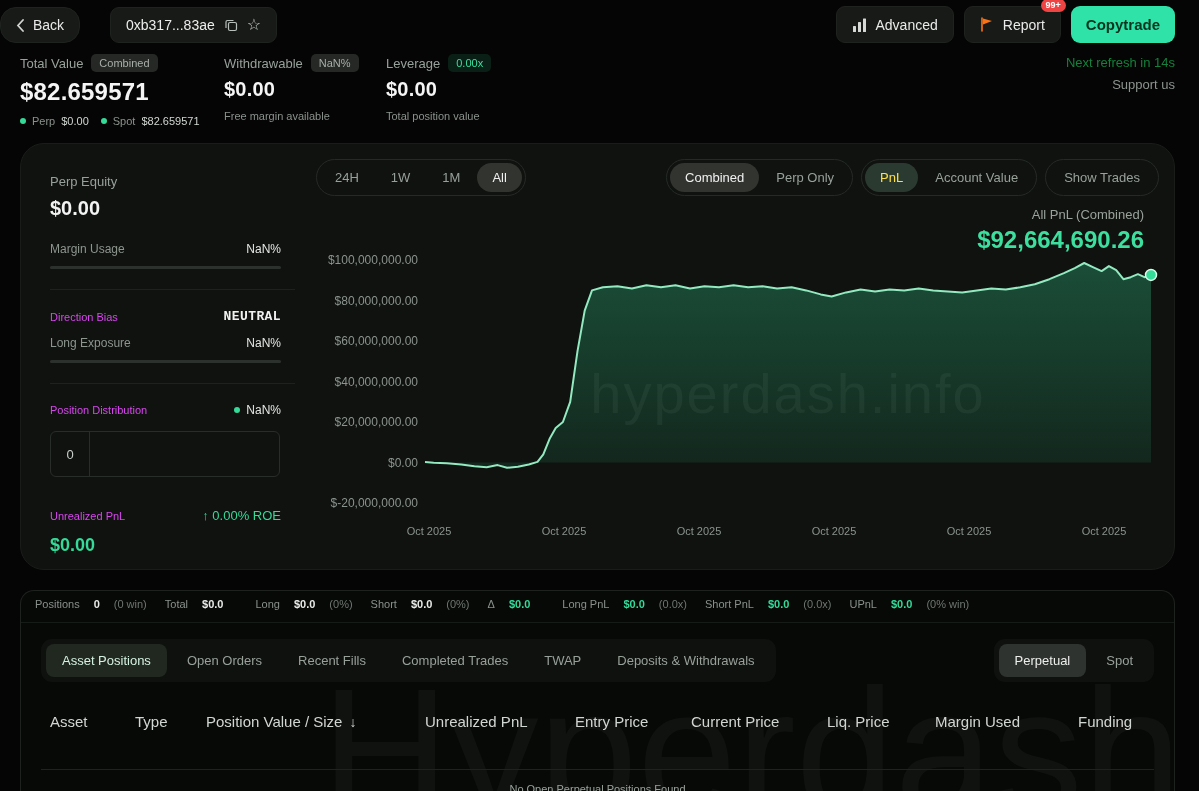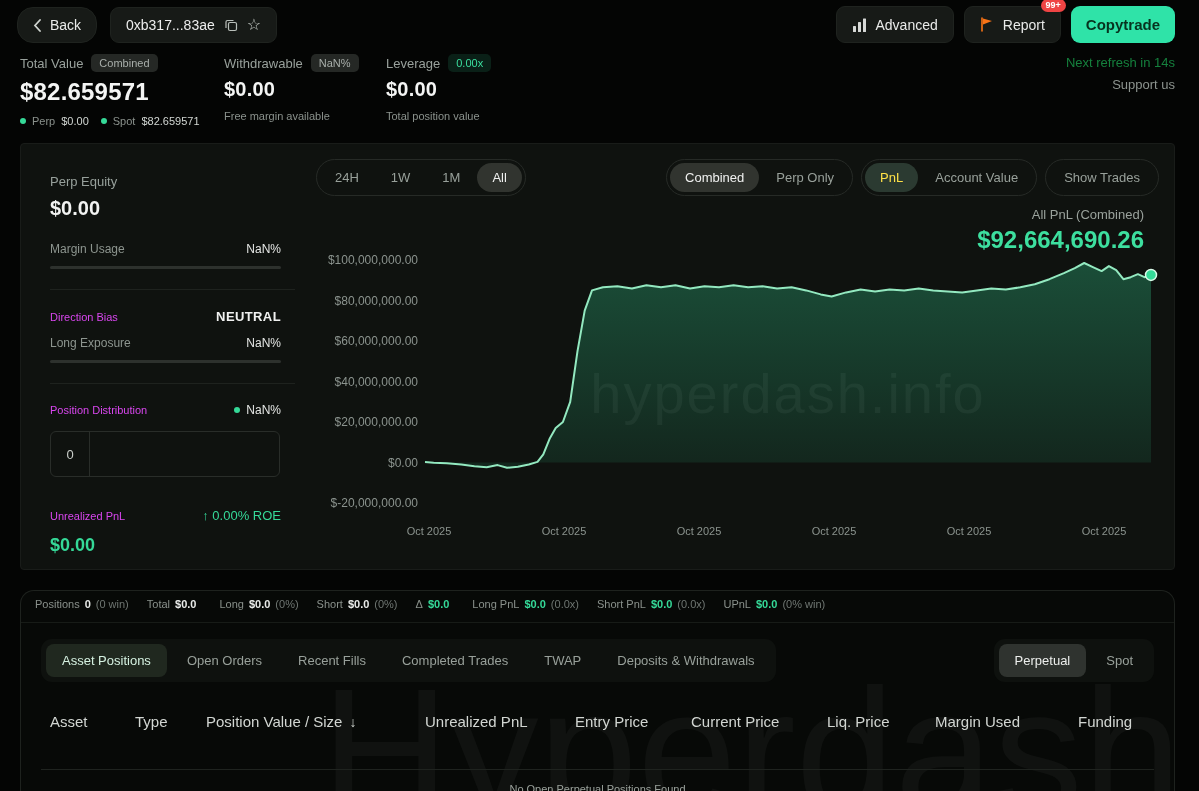--- a/index.html
+++ b/index.html
@@ -10,21 +10,21 @@
     color: #f2f3f2;
     font-family: "Liberation Sans", sans-serif;
   }
   
   .topbar { position:absolute; top:0; left:0; right:0; height:48px; }
   .pillbtn {
     display:flex; align-items:center; gap:9px;
     background:#171a17; border-radius:9px; height:36px; padding:0 15px;
     font-size:14px; color:#e9eae9; cursor:pointer; border:1px solid #1f231f;
   }
-  .back-btn { position:absolute; left:17px; top:7px;border-radius:16px; }
+  .back-btn { position:absolute; left:0; top:7px;border-radius:16px; }
   .addr-pill { position:absolute; left:110px; top:7px; }
   .addr-text { font-size:14px; color:#ededed; }
   .staricon { font-size:16px; color:#c9cfca; line-height:1; }
   .tb-right { position:absolute; right:24px; top:6px; display:flex; gap:10px; align-items:center; }
   .tb-right .pillbtn { height:37px; }
   .report-btn { position:relative; }
   .badge99 {
     position:absolute; top:-8px; right:-6px; background:#ef4444; color:#fff;
     font-size:9px; font-weight:bold; padding:2px 5px; border-radius:9px; line-height:1;
   }
@@ -40,30 +40,30 @@
   .statvalue { margin-top:6px; font-size:24px; font-weight:600; color:#f4f5f4; letter-spacing:0.2px; }
   .statvalue.sm { font-size:20px; }
   .statsub { margin-top:9px; font-size:11px; color:#8b928d; display:flex; align-items:center; gap:6px; }
   .gdot { width:6px; height:6px; border-radius:50%; background:#35d998; display:inline-block; }
   .subval { color:#d2d7d3; }
   .refresh-note { position:absolute; right:24px; top:55px; font-size:13px; color:#15803d; }
   .support-link { position:absolute; right:24px; top:77px; font-size:13px; color:#8d948f; cursor:pointer; }
   
   .card {
     position:absolute; left:20px; top:143px; width:1155px; height:427px;
-    background:#0f120f; border:1px solid #191c19; border-radius:4px;
+    background:#0f120f; border:1px solid #191c19; border-radius:24px;
   }
   .lcol { position:absolute; left:29px; top:30px; width:231px; }
   .sec-label { font-size:13px; color:#97a09b; }
   .big-white { margin-top:8px; font-size:20px; font-weight:600; color:#f2f3f2; }
   .krow { display:flex; justify-content:space-between; align-items:center; }
   .krow .lab { font-size:12px; color:#8d958f; }
   .krow .lab13 { font-size:11px; color:#d946ef; }
   .krow .val { font-size:12px; color:#e4e6e4; }
-  .krow .valb { font-size:13px; font-weight:700; color:#f0f1f0; letter-spacing:0.4px; }
+  .krow .valb { font-size:13px; font-weight:700; color:#f0f1f0; letter-spacing:0.4px;font-family:Liberation Mono, monospace; }
   .minibar { margin-top:10px; height:3px; background:#2d312d; border-radius:2px; width:100%; }
   .hr { margin-top:20px; border-top:1px solid #1e221e; width:245px; }
   .dotval { display:flex; align-items:center; gap:6px; font-size:12px; color:#e4e6e4; }
   .dist-box { margin-top:14px; width:230px; height:46px; border:1px solid #292d29; border-radius:6px; display:flex; }
   .dist-cell { width:39px; border-right:1px solid #292d29; display:flex; align-items:center; justify-content:center; font-size:13px; color:#c9cec9; }
   .roe { font-size:13px; color:#35d998; }
   .big-green { margin-top:12px; font-size:18px; font-weight:600; color:#35d998; }
   
   .pillgroup { display:flex; align-items:center; border:1px solid #262a26; border-radius:20px; padding:3px; gap:2px; background:transparent; }
   .ptab { padding:7px 15px; font-size:13px; color:#98a09a; border-radius:16px; cursor:pointer; white-space:nowrap; }
@@ -87,21 +87,21 @@
   .bottom {
     position:absolute; left:20px; top:590px; width:1155px; height:201px;
     border:1px solid #1e221e; border-bottom:none; border-radius:14px 14px 0 0;
     background:#070907; overflow:hidden;
   }
   .wm-page {
     position:absolute; left:300px; top:58px; font-size:178px; font-weight:500;
     color:rgba(255,255,255,0.04); white-space:nowrap; pointer-events:none; z-index:0;
   }
   .summary { position:absolute; left:14px; top:7px; right:10px; display:flex; gap:18px; align-items:center; font-size:11px; z-index:1; }
-  .sitem { display:flex; gap:5px; align-items:center; white-space:nowrap; }
+  .sitem { display:flex; gap:14px; align-items:center; white-space:nowrap; }
   .sl { color:#8a918c; }
   .sv { color:#e9ebe9; font-weight:600; }
   .sv.green { color:#35d998; }
   .sx { color:#6f7672; }
   .sum-hr { position:absolute; left:0; right:0; top:31px; border-top:1px solid #171b17; }
   .tabs-row { position:absolute; left:20px; right:20px; top:48px; display:flex; justify-content:space-between; align-items:center; z-index:1; }
   .tabgroup { display:flex; background:#0e110e; border-radius:11px; padding:5px; gap:4px; }
   .btab { padding:9px 16px; font-size:13px; color:#98a09a; border-radius:8px; cursor:pointer; white-space:nowrap; }
   .btab.active { background:#20281f; color:#d5f1e1; }
   .btab.active2 { background:#2f332f; color:#eceeec; }

